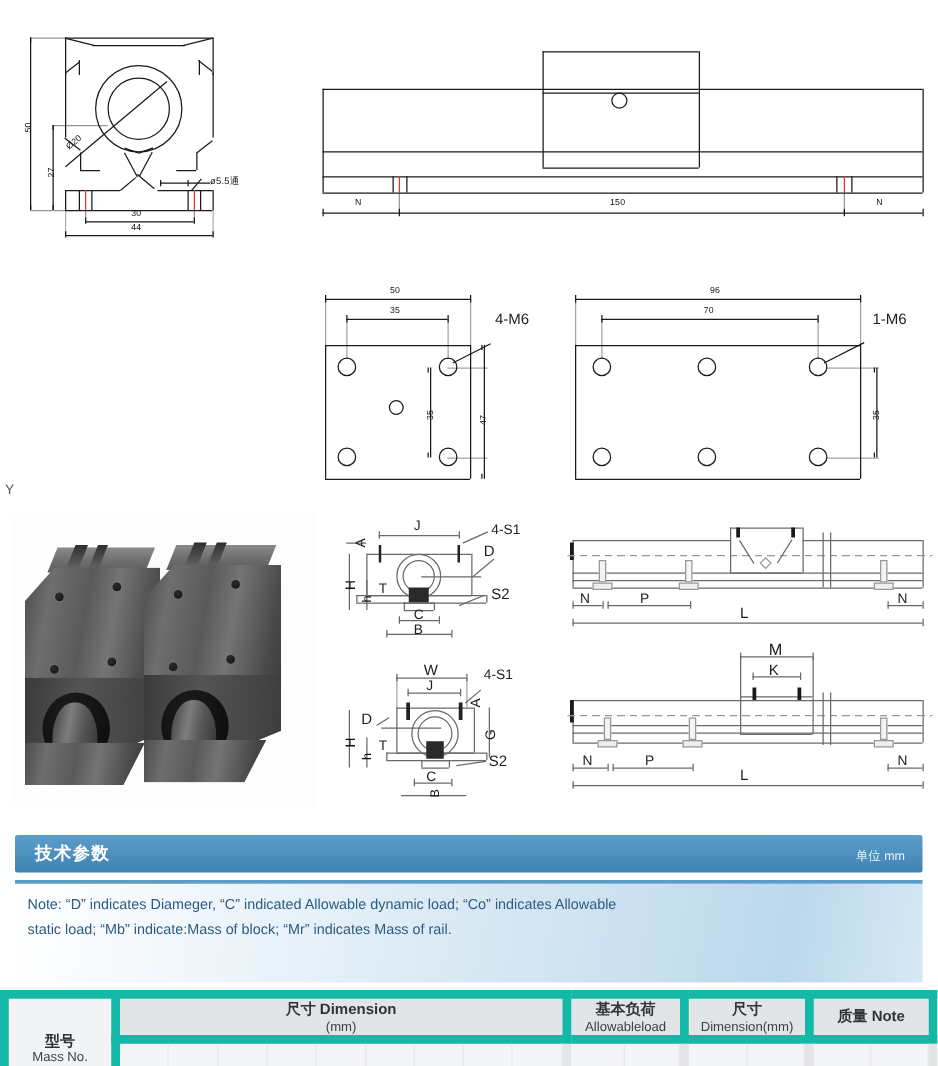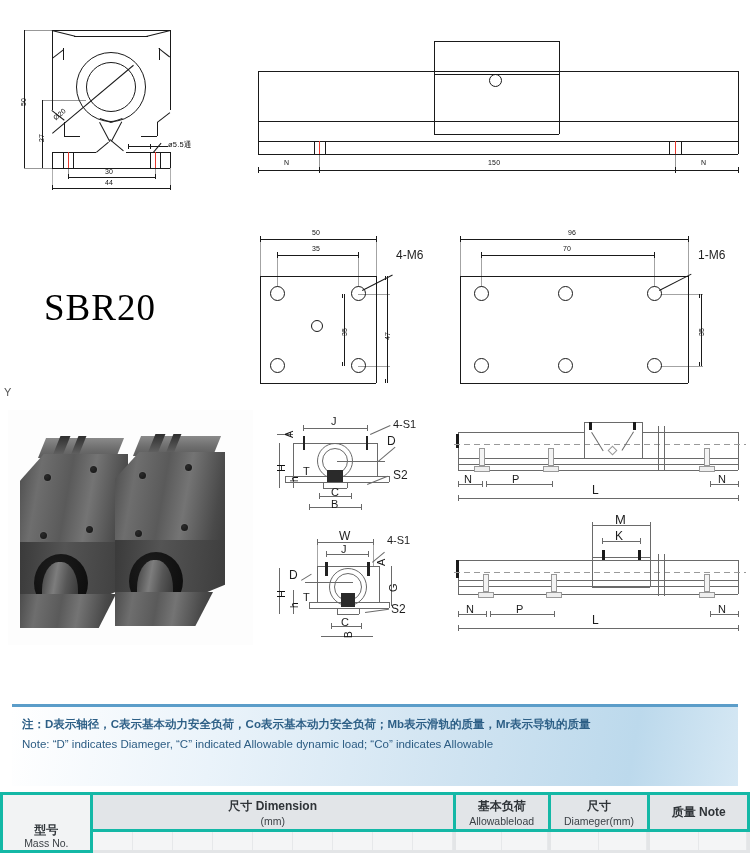--- a/index.html
+++ b/index.html
@@ -150,21 +150,21 @@
   .note-line.en { font-weight: normal; color: #2c5c83; }
 
   
   #spec-table {
     position: absolute;
     left: 0; top: 792px;
     width: 750px; height: 61px;
     border-collapse: collapse;
   }
   #spec-table td {
-    border: 3px solid #14b8a6;
+    border: 7px solid #14b8a6;
     text-align: center;
     vertical-align: middle;
     font-size: 11px;
     color: #3a3f44;
     background: #e2e5e8;
     padding: 0;
   }
   #spec-table td.modelcell {
     background: #f2f3f4;
     width: 90px;
@@ -377,21 +377,20 @@
     <div class="lbl" style="left:250px;top:30px;">1-M6</div>
 
     <div class="ln v" style="left:253px;top:76px;height:72px;"></div>
     <div class="tick" style="left:251px;top:76px;height:4px;"></div>
     <div class="tick" style="left:251px;top:144px;height:4px;"></div>
     <div class="ln h" style="left:213px;top:76px;width:42px;opacity:.4;"></div>
     <div class="ln h" style="left:213px;top:148px;width:42px;opacity:.4;"></div>
     <div class="dim vert" style="left:250px;top:118px;">35</div>
   </div>
 
-  <div id="sbr-title">SBR20</div>
   <div id="y-mark">Y</div>
 
   <div id="photo">
 
     <div class="blockshape" style="left:12px;top:24px;width:120px;height:200px;">
       <div class="bk-top" style="left:22px;top:4px;width:78px;height:20px;transform:skewX(-22deg);"></div>
       <div class="bk-groove" style="left:36px;top:2px;width:10px;height:22px;transform:skewX(-22deg);"></div>
       <div class="bk-groove" style="left:54px;top:2px;width:8px;height:22px;transform:skewX(-22deg);"></div>
       <div class="bk-body" style="left:0px;top:20px;width:108px;height:122px;clip-path:polygon(22% 0%,100% 0%,100% 78%,78% 100%,0% 100%,0% 22%);"></div>
       <div class="bk-hole" style="left:24px;top:40px;width:7px;height:7px;"></div>
@@ -649,44 +648,48 @@
     <div class="lngrey h" style="left:6px;top:116px;width:280px;"></div>
     <div class="tickg" style="left:6px;top:113px;height:6px;"></div>
     <div class="tickg" style="left:286px;top:113px;height:6px;"></div>
     <div class="lbl" style="left:140px;top:101px;font-size:12px;">L</div>
     <div class="lngrey h" style="left:258px;top:102px;width:28px;"></div>
     <div class="tickg" style="left:258px;top:99px;height:6px;"></div>
     <div class="tickg" style="left:286px;top:99px;height:6px;"></div>
     <div class="lbl" style="left:266px;top:91px;font-size:11px;">N</div>
   </div>
 
+  <div id="tech-bar">
+    <span id="tech-bar-title">技术参数</span>
+    <span id="tech-bar-unit">单位 mm</span>
+  </div>
 
   <div id="note-block">
-    <div class="note-line cn">注：D表示轴径，C表示基本动力安全负荷，Co表示基本动力安全负荷；Mb表示滑轨的质量，Mr表示导轨的质量</div>
     <div class="note-line en">Note: “D” indicates Diameger, “C” indicated Allowable dynamic load; “Co” indicates Allowable</div>
+    <div class="note-line en">static load; “Mb” indicate:Mass of block; “Mr” indicates Mass of rail.</div>
   </div>
 
   <table id="spec-table">
     <tbody>
         <tr>
       <td class="modelcell" rowspan="2">
         <div class="hdr-cn">型号</div>
         <div class="hdr-en">Mass No.</div>
       </td>
       <td style="width:365px;">
         <div class="hdr-cn">尺寸 Dimension</div>
         <div class="hdr-en">(mm)</div>
       </td>
       <td style="width:95px;">
         <div class="hdr-cn">基本负荷</div>
         <div class="hdr-en">Allowableload</div>
       </td>
       <td style="width:100px;">
         <div class="hdr-cn">尺寸</div>
-        <div class="hdr-en">Diameger(mm)</div>
+        <div class="hdr-en">Dimension(mm)</div>
       </td>
       <td style="width:100px;">
         <div class="hdr-cn">质量 Note</div>
       </td>
     </tr>
     <tr class="blank">
       <td>
         <div class="grid-sub">
               <div></div>
               <div></div>

